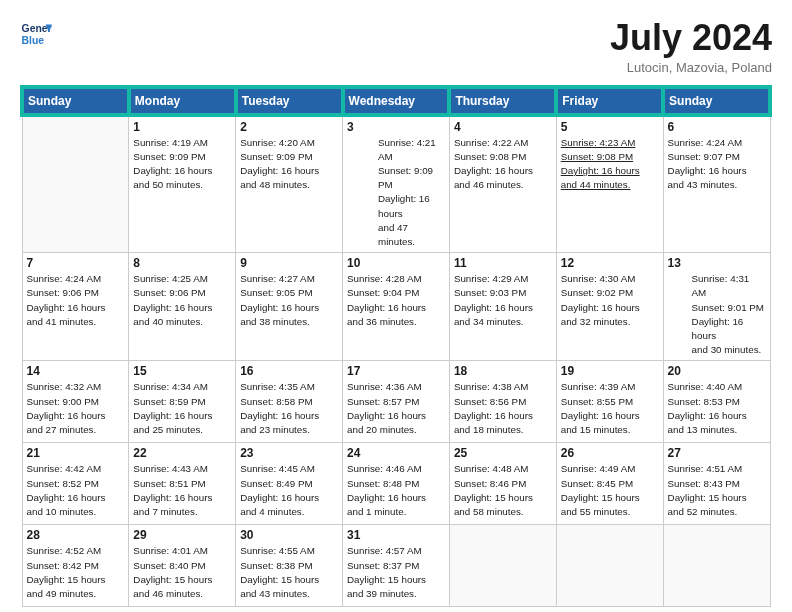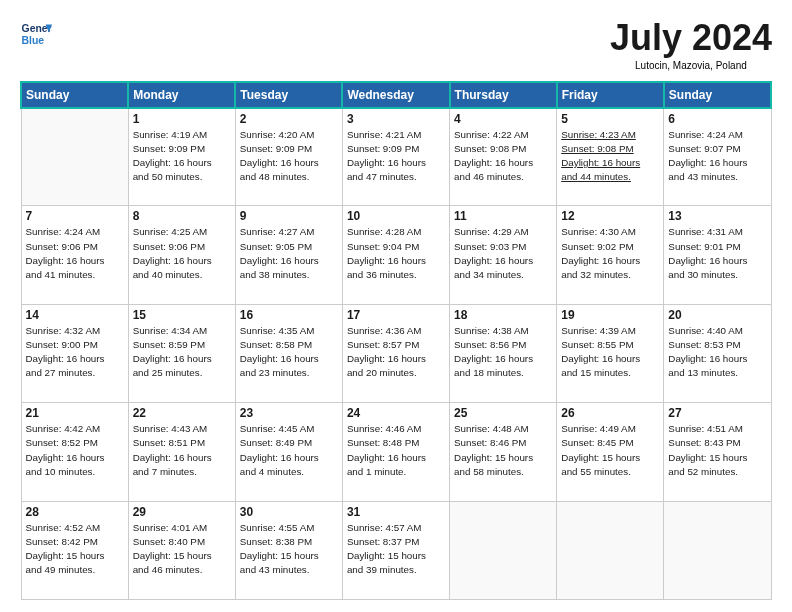--- a/index.html
+++ b/index.html
@@ -26,46 +26,46 @@
     .logo {
       display: flex;
       align-items: center;
       gap: 4px;
     }
     .logo-icon {
       width: 32px;
       height: 32px;
     }
     .title-block {
-      text-align: center;
+      text-align: right;
     }
     .month-title {
       font-size: 36px;
       font-weight: bold;
       color: #1a1a1a;
       line-height: 1.1;
     }
     .location {
-      font-size: 10px;
-      color: #000000;
+      font-size: 13px;
+      color: #737373;
       margin-top: 2px;
     }
     .calendar {
       width: 100%;
       border-collapse: collapse;
       flex: 1;
       font-size: 10.5px;
     }
     .calendar th {
       background: #2563a8;
       color: #fff;
       font-weight: bold;
       font-size: 12px;
       padding: 5px 4px;
-      border: 2px solid #14b8a6;
+      border: 4px solid #14b8a6;
       text-align: left;
     }
     .calendar td {
       border: 1px solid #ccc;
       vertical-align: top;
       padding: 3px 4px;
       width: calc(100%/7);
       height: 82px;
       background: #fff;
     }
@@ -126,21 +126,21 @@
           </td>
           <td>
             <div class="day-num">2</div>
             <div class="day-info" style="white-space: pre-line;">Sunrise: 4:20 AM
 Sunset: 9:09 PM
 Daylight: 16 hours
 and 48 minutes.</div>
           </td>
           <td>
             <div class="day-num">3</div>
-            <div class="day-info" style="white-space: pre-line;">Sunrise: 4:21 AM
+            <div class="day-info" style="white-space: pre-line; margin-left: 31px;">Sunrise: 4:21 AM
 Sunset: 9:09 PM
 Daylight: 16 hours
 and 47 minutes.</div>
           </td>
           <td>
             <div class="day-num">4</div>
             <div class="day-info" style="white-space: pre-line;">Sunrise: 4:22 AM
 Sunset: 9:08 PM
 Daylight: 16 hours
 and 46 minutes.</div>
@@ -198,21 +198,21 @@
           </td>
           <td>
             <div class="day-num">12</div>
             <div class="day-info" style="white-space: pre-line;">Sunrise: 4:30 AM
 Sunset: 9:02 PM
 Daylight: 16 hours
 and 32 minutes.</div>
           </td>
           <td>
             <div class="day-num">13</div>
-            <div class="day-info" style="white-space: pre-line;">Sunrise: 4:31 AM
+            <div class="day-info" style="white-space: pre-line; margin-left: 24px;">Sunrise: 4:31 AM
 Sunset: 9:01 PM
 Daylight: 16 hours
 and 30 minutes.</div>
           </td>
         </tr>
         <tr>
           <td>
             <div class="day-num">14</div>
             <div class="day-info" style="white-space: pre-line;">Sunrise: 4:32 AM
 Sunset: 9:00 PM

